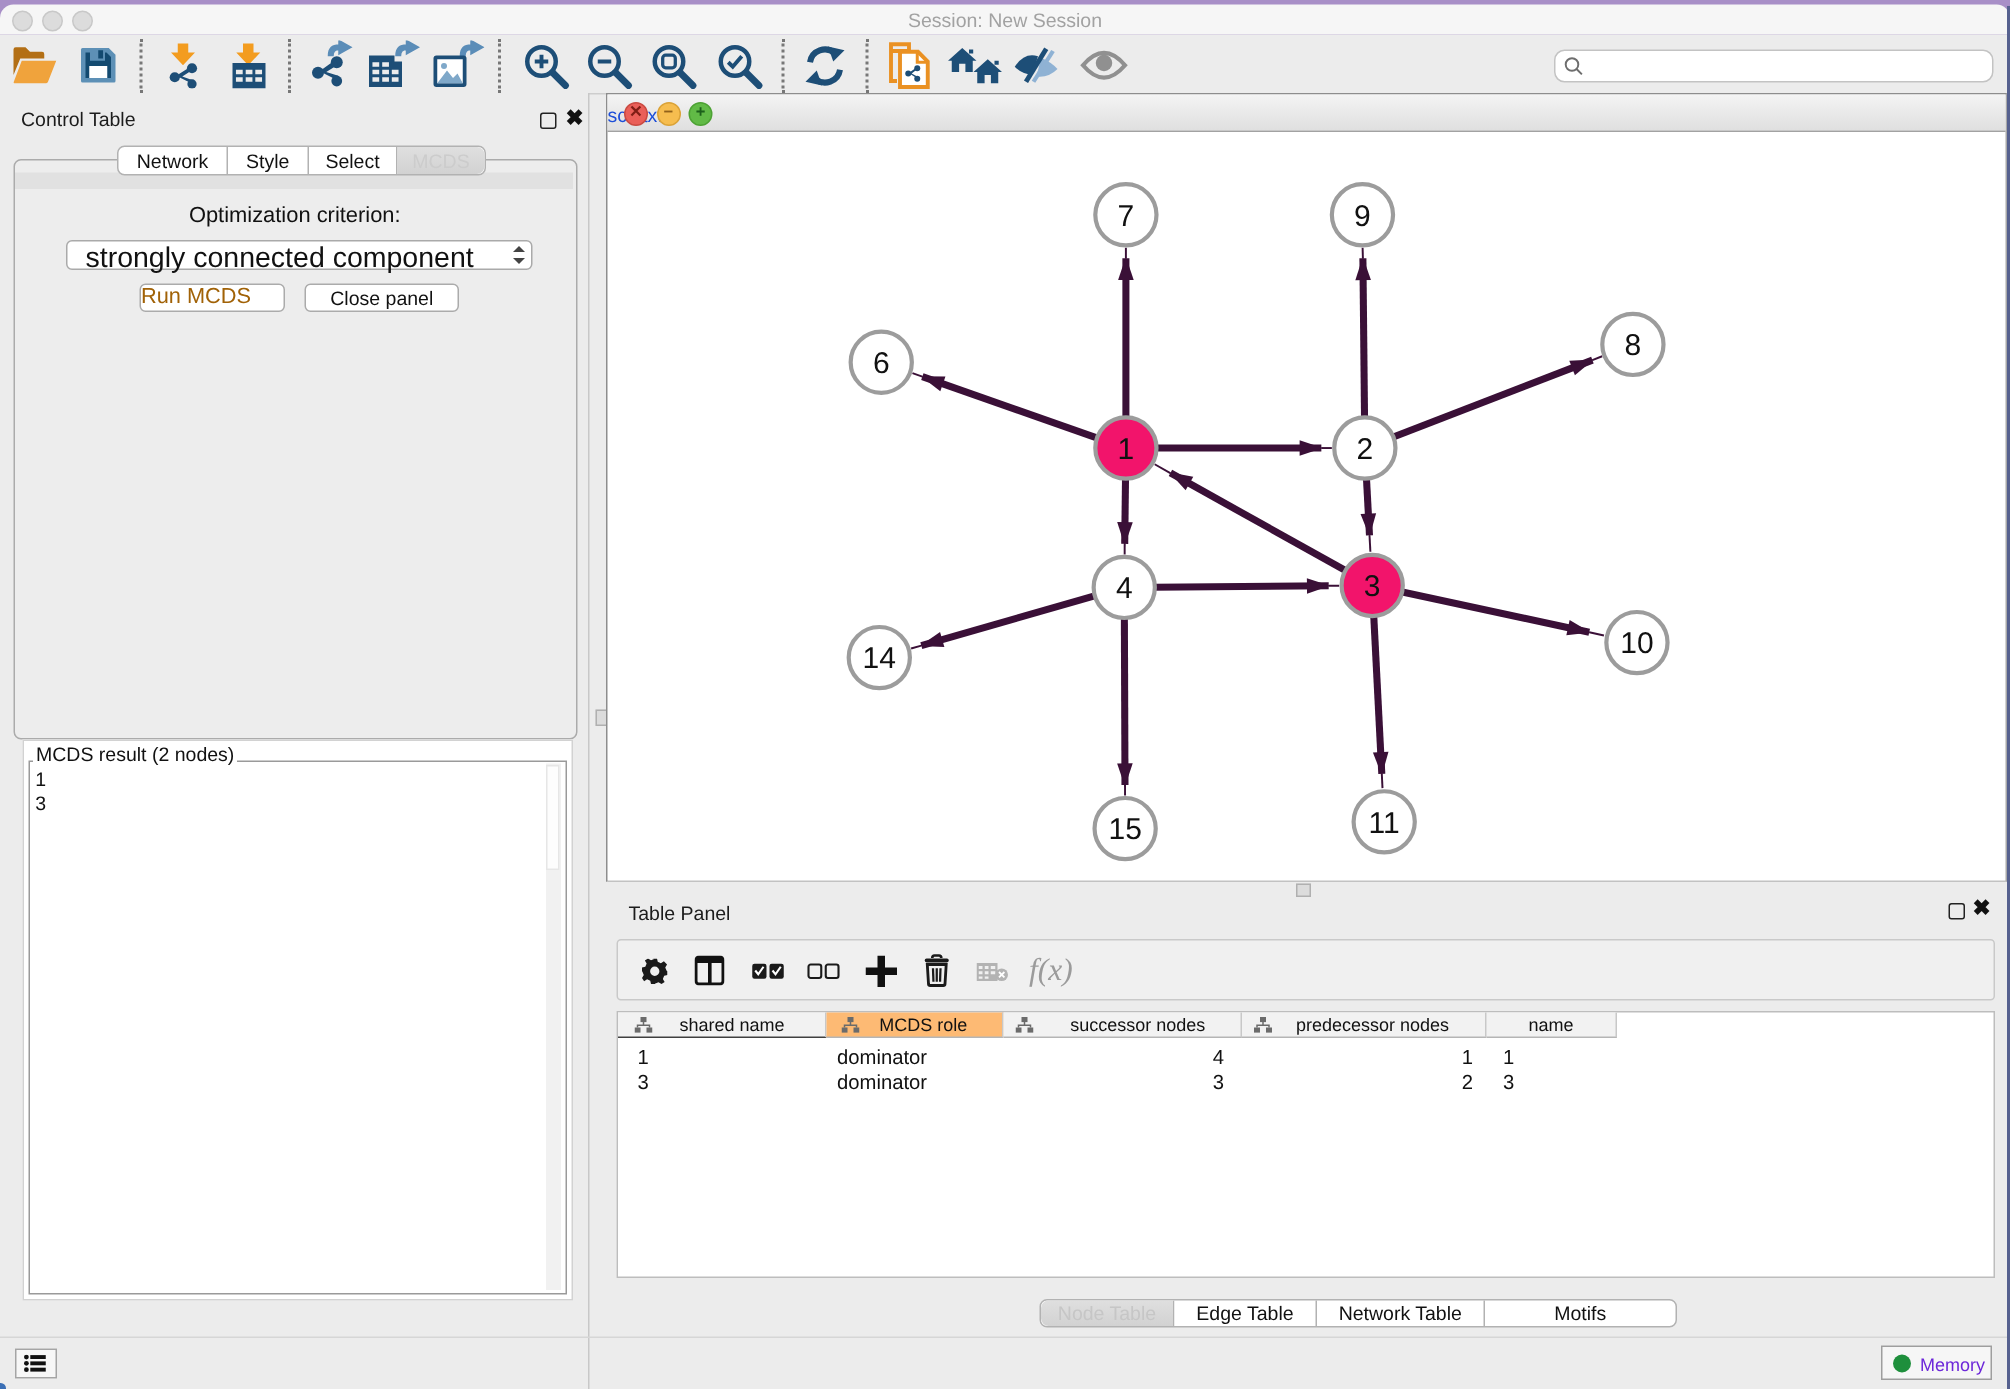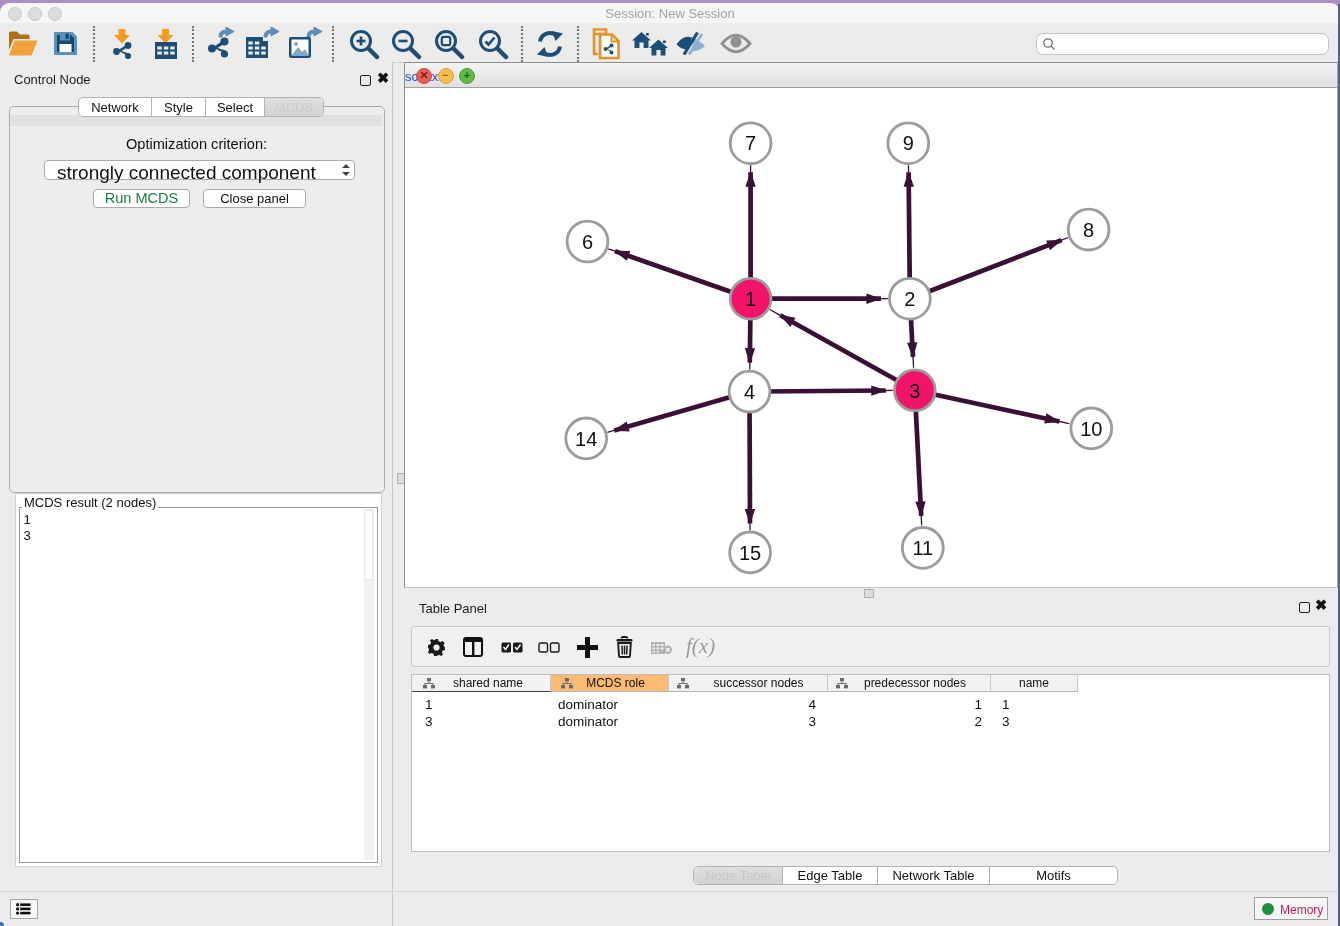--- a/index.html
+++ b/index.html
@@ -151,21 +151,21 @@
 <circle cx="16" cy="10" r="5.5" fill="#909090"></circle>
 </svg>
 
 <div class="abs" style="left:1036px;top:33px;width:291px;height:20px;background:#fff;border:1px solid #c3c3c3;border-radius:7px;"></div>
 <svg class="abs" style="left:1042px;top:37px;" width="14" height="14" viewBox="0 0 14 14">
     <circle cx="6" cy="6" r="4.2" fill="none" stroke="#6e6e6e" stroke-width="1.3"></circle>
     <line x1="9.2" y1="9.2" x2="12.6" y2="12.6" stroke="#6e6e6e" stroke-width="1.3"></line>
   </svg>
 
 <div class="abs" style="left:0;top:62px;width:392px;height:864px;background:#ececec;"></div>
-<div class="abs" style="left:14px;top:72px;font-size:13px;color:#1c1c1c;">Control Node</div>
+<div class="abs" style="left:14px;top:72px;font-size:13px;color:#1c1c1c;">Control Table</div>
 <div class="abs" style="left:360px;top:75px;width:9px;height:9px;border:1.5px solid #222;border-radius:2px;"></div>
 <div class="abs" style="left:377px;top:70px;font-size:14.5px;font-weight:bold;color:#111;">✖</div>
 
 <div class="abs" style="left:9px;top:106px;width:374px;height:385px;background:#ededed;border:1px solid #ababab;border-radius:5px;"></div>
 <div class="abs" style="left:10px;top:115px;width:372px;height:11px;background:#e1e1e1;"></div>
 
 <div class="abs" style="left:78px;top:97px;width:244px;height:18px;border:1px solid #b2b2b2;border-radius:5px;background:#fff;display:flex;">
   <div style="flex:0 0 72px;border-right:1px solid #b2b2b2;display:flex;align-items:center;justify-content:center;font-size:13px;color:#111;">Network</div>
   <div style="flex:0 0 53px;border-right:1px solid #b2b2b2;display:flex;align-items:center;justify-content:center;font-size:13px;color:#111;">Style</div>
   <div style="flex:0 0 58px;border-right:1px solid #b2b2b2;display:flex;align-items:center;justify-content:center;font-size:13px;color:#111;">Select</div>
@@ -174,21 +174,21 @@
 
 <div class="abs" style="left:0;top:136px;width:393px;text-align:center;font-size:14.6px;color:#111;">Optimization criterion:</div>
 
 <div class="abs" style="left:44px;top:160px;width:311px;height:20px;background:#fff;border:1px solid #aaa;border-radius:4px;box-sizing:border-box;"></div>
 <div class="abs" style="left:57px;top:161.5px;font-size:19px;color:#111;">strongly connected component</div>
 <svg class="abs" style="left:340px;top:163px;" width="12" height="14" viewBox="0 0 12 14">
     <path d="M2 5 L6 1 L10 5 Z" fill="#444"></path>
     <path d="M2 9 L6 13 L10 9 Z" fill="#444"></path>
   </svg>
 
-<div class="abs" style="left:93px;top:189px;width:97px;height:19px;background:#fff;border:1px solid #ababab;border-radius:4px;box-sizing:border-box;text-align:center;font-size:14.5px;color:#15803d;line-height:17px;">Run MCDS</div>
+<div class="abs" style="left:93px;top:189px;width:97px;height:19px;background:#fff;border:1px solid #ababab;border-radius:4px;box-sizing:border-box;text-align:left;font-size:14.5px;color:#a16207;line-height:17px;">Run MCDS</div>
 <div class="abs" style="left:203px;top:189px;width:103px;height:19px;background:#fff;border:1px solid #ababab;border-radius:4px;box-sizing:border-box;text-align:center;font-size:13px;color:#111;line-height:17px;">Close panel</div>
 
 <div class="abs" style="left:15px;top:493px;width:367px;height:374px;background:#fff;border:1px solid #d2d2d2;box-sizing:border-box;"></div>
 <div class="abs" style="left:19px;top:507px;width:359px;height:356px;border:1px solid #9a9a9a;box-sizing:border-box;"></div>
 <div class="abs" style="left:22px;top:495px;background:#fff;padding:0 2px;font-size:13px;color:#111;">MCDS result (2 nodes)</div>
 <div class="abs" style="left:364px;top:509px;width:10px;height:351px;background:#f1f1f1;"></div>
 <div class="abs" style="left:364px;top:510px;width:9px;height:70px;background:#fdfdfd;border:1px solid #e6e6e6;box-sizing:border-box;"></div>
 <div class="abs" style="left:23.5px;top:512px;font-size:13px;color:#111;line-height:16px;">1<br>3</div>
 
 <div class="abs" style="left:392px;top:62px;width:0;height:864px;border-left:1px solid #c8c8c8;"></div>
@@ -386,16 +386,16 @@
       <rect x="4.2" y="0.4" width="10.3" height="2.6"></rect>
       <circle cx="1.6" cy="5.9" r="1.6"></circle>
       <rect x="4.2" y="4.6" width="10.3" height="2.6"></rect>
       <circle cx="1.6" cy="10.1" r="1.6"></circle>
       <rect x="4.2" y="8.8" width="10.3" height="2.6"></rect>
     </g>
   </svg>
 
 <div class="abs" style="left:1254px;top:897px;width:74px;height:23px;background:#f6f6f6;border:1px solid #9e9e9e;box-sizing:border-box;"></div>
 <div class="abs" style="left:1262px;top:903px;width:12px;height:12px;border-radius:50%;background:#1e8f3c;"></div>
-<div class="abs" style="left:1280px;top:903px;font-size:12px;color:#be185d;">Memory</div>
+<div class="abs" style="left:1280px;top:903px;font-size:12px;color:#6d28d9;">Memory</div>
 <div class="abs" style="left:0;top:919px;width:7px;height:7px;border-radius:50%;background:#3b6fb5;transform:translate(-3px,3px);"></div>
 
 <div class="abs" style="left:1338px;top:4px;width:2px;height:922px;background:#56618f;"></div>
 
 </body></html>

